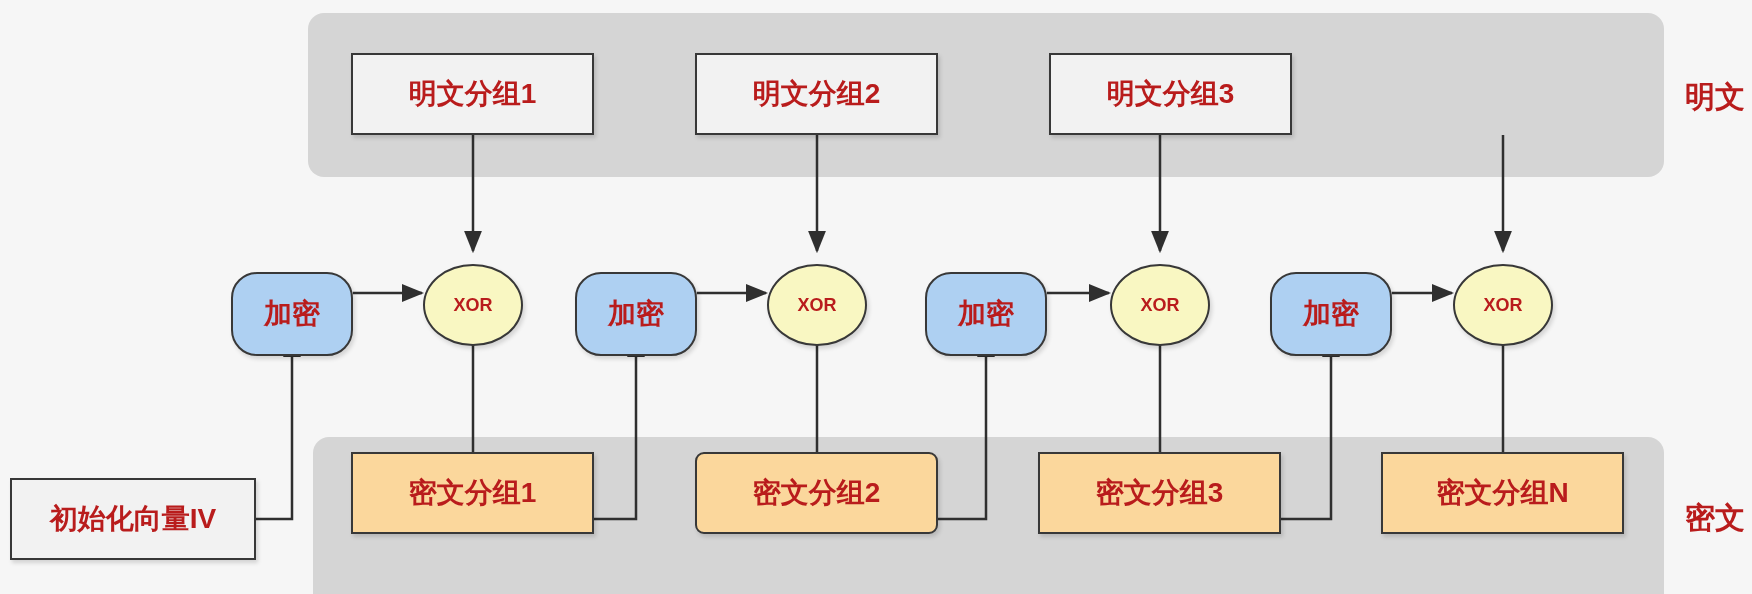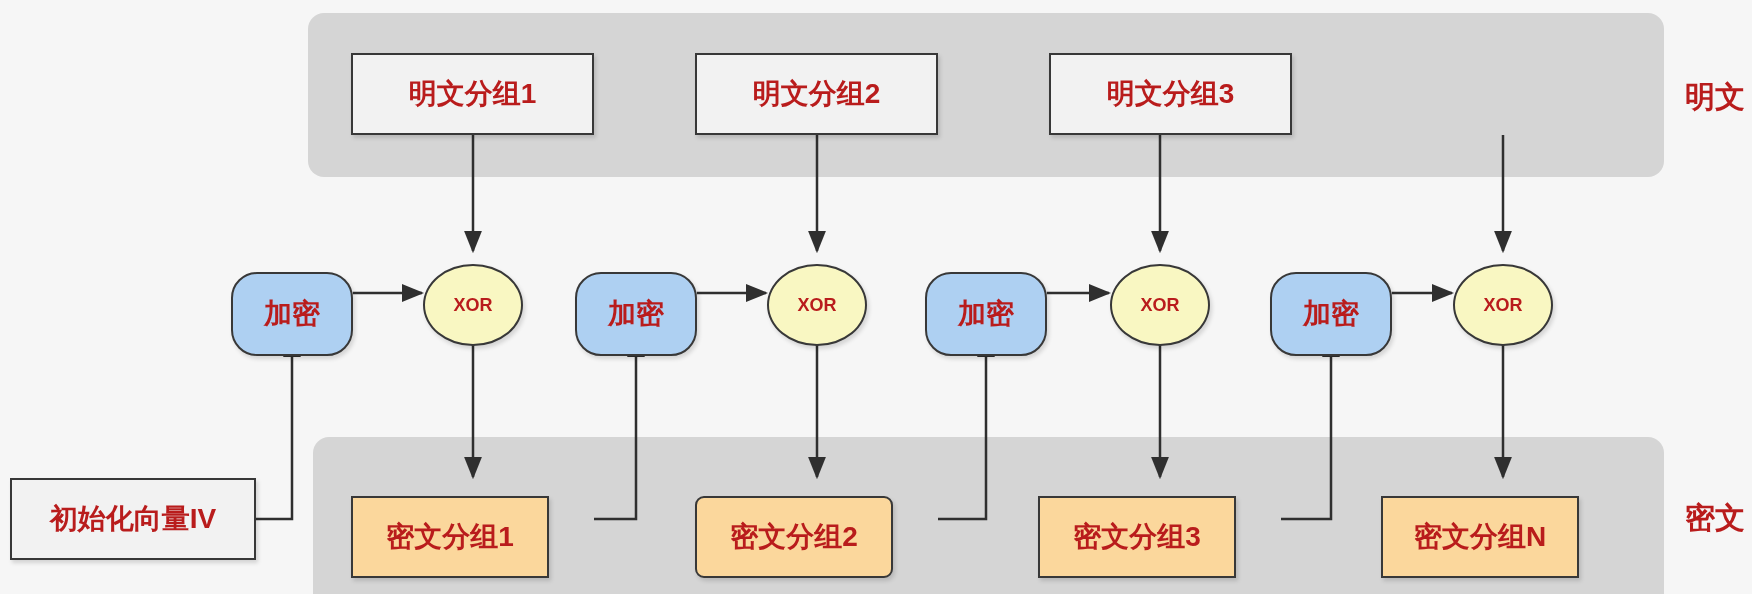--- a/index.html
+++ b/index.html
@@ -13,21 +13,21 @@
   .band-top{left:308px;top:13px;width:1356px;height:164px;}
   .band-bottom{left:313px;top:437px;width:1351px;height:180px;}
   .arrow-layer{position:absolute;left:0;top:0;width:1752px;height:594px;}
   .node{
     position:absolute;display:flex;align-items:center;justify-content:center;
     box-sizing:border-box;border:2.5px solid #383838;
     font-weight:bold;font-size:28px;line-height:1;
     box-shadow:2px 3px 4px rgba(0,0,0,0.14);
   }
   .rect-node{width:243px;height:82px;top:53px;background:#f2f2f2;}
-  .cipher-node{width:198px;height:82px;top:496px;background:#fbd79c;}
+  .cipher-node{width:243px;height:82px;top:452px;background:#fbd79c;}
   .iv-node{left:10px;top:478px;width:246px;height:82px;background:#f2f2f2;text-align:right;}
   .enc-node{width:122px;height:84px;top:264px;background:#aed0f2;border-radius:26px;margin-top:8px;}
   .xor-node{width:100px;height:82px;top:264px;background:#f9f7c2;border-radius:50%;font-size:18px;}
   .side-label{
     position:absolute;width:90px;text-align:center;
     font-weight:bold;font-size:30px;line-height:38px;
   }
   .label-plain{left:1670px;top:78px;}
   .label-cipher{left:1670px;top:499px;}
 </style>

